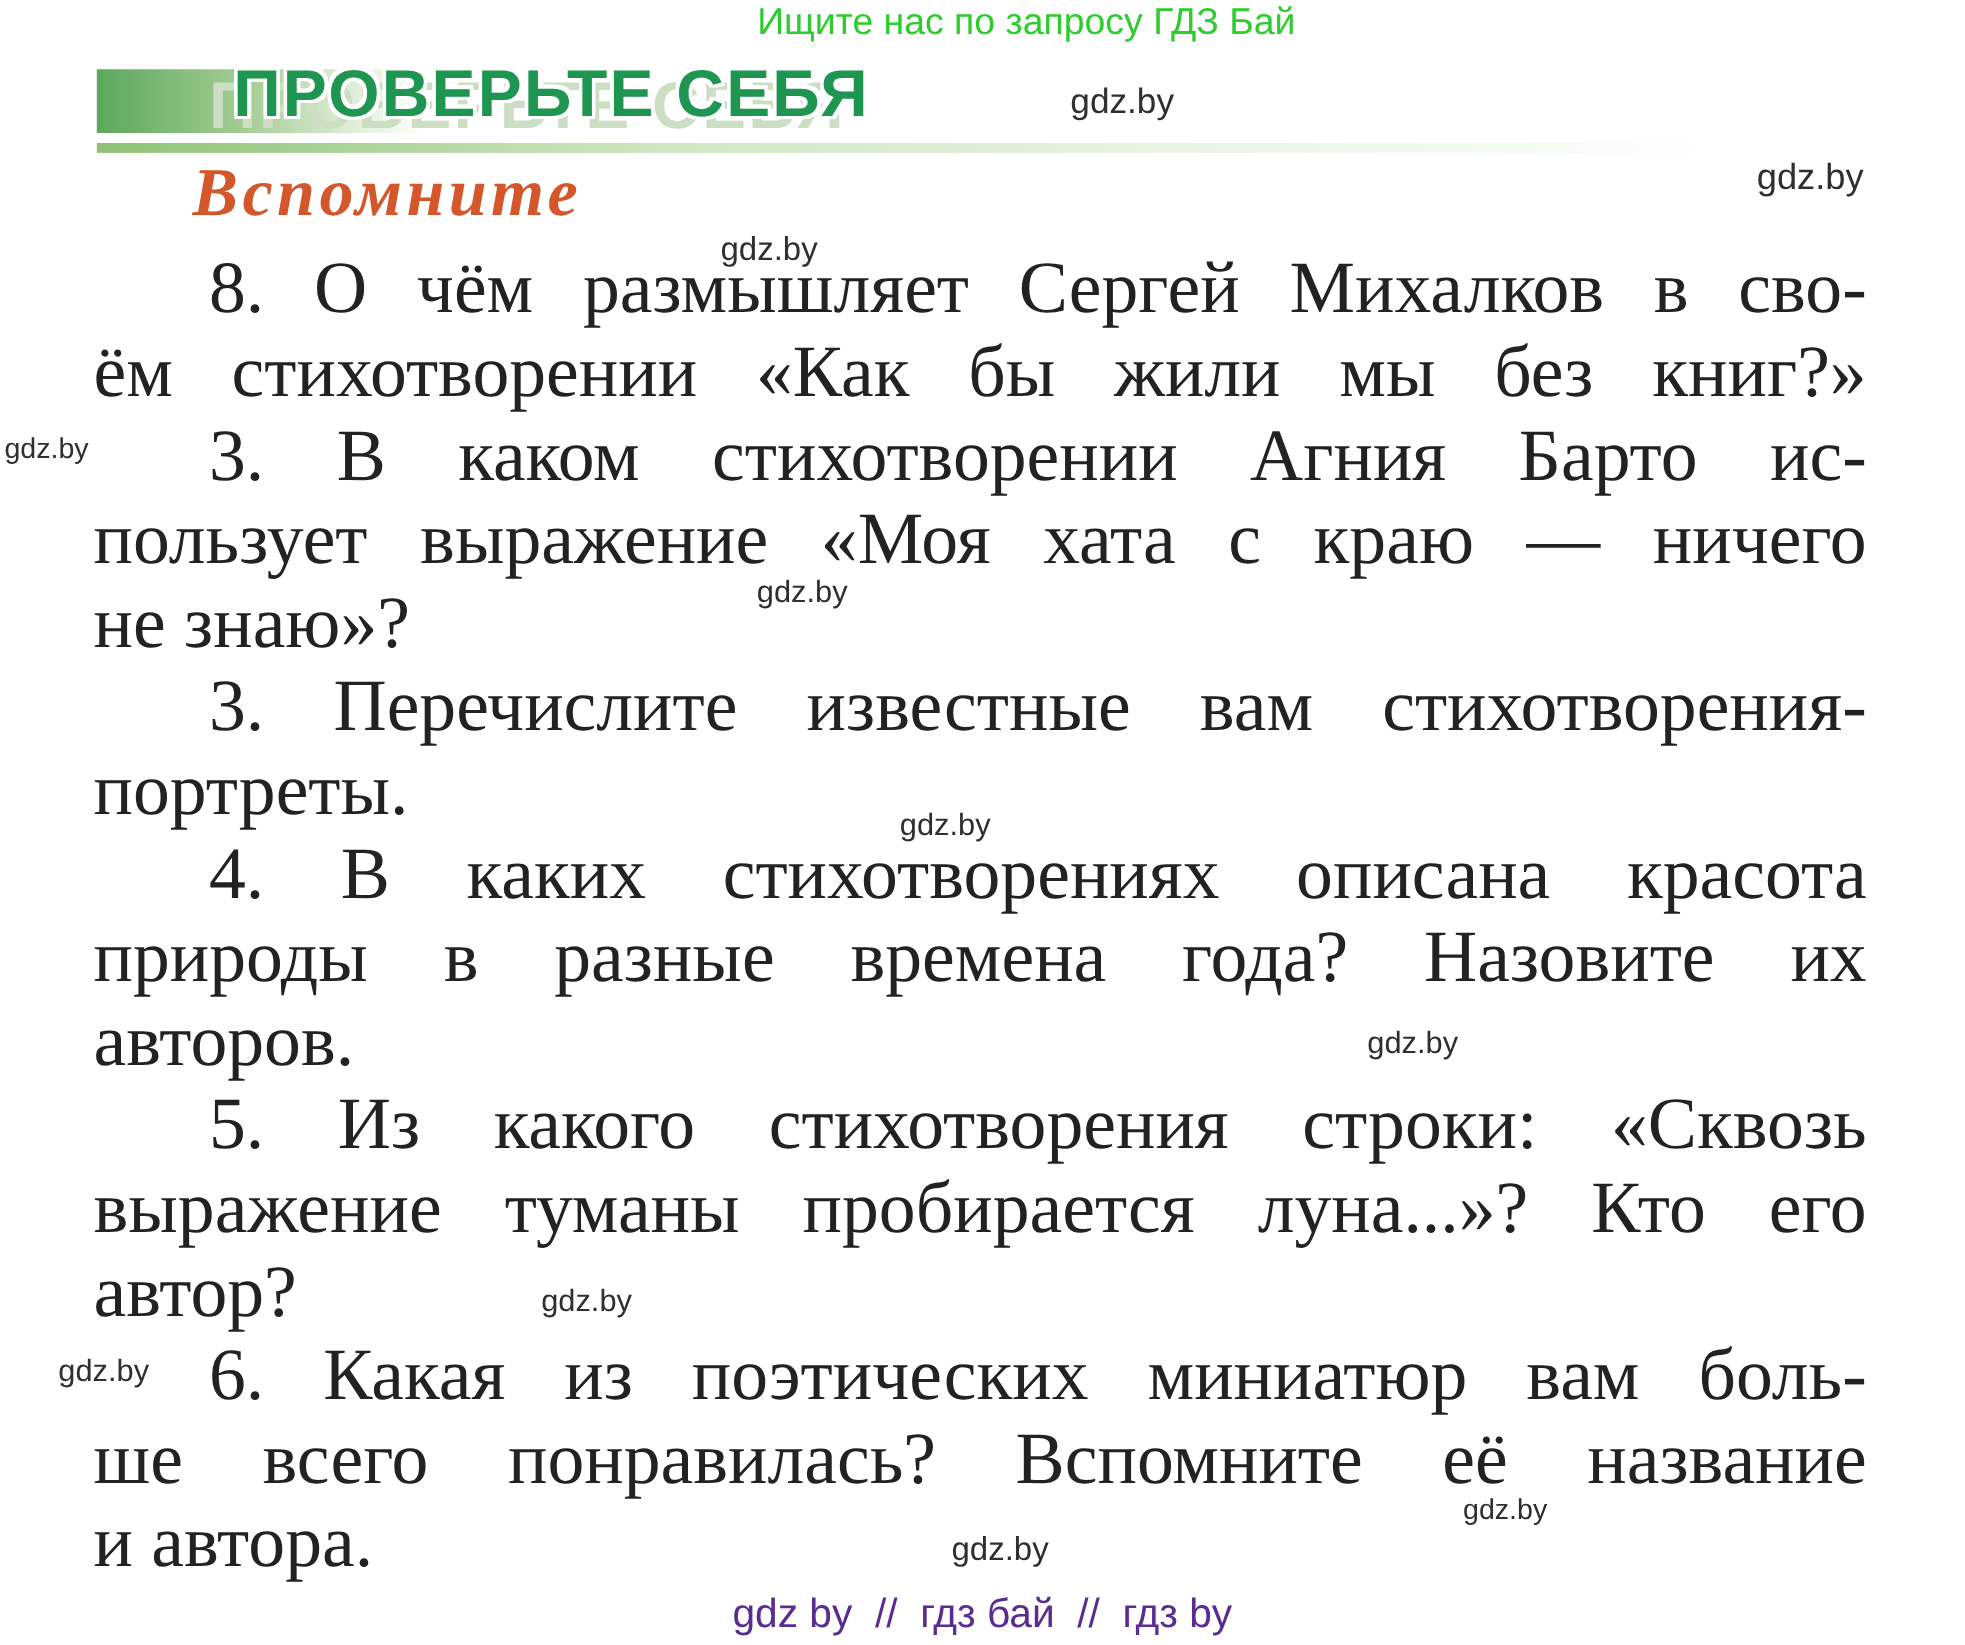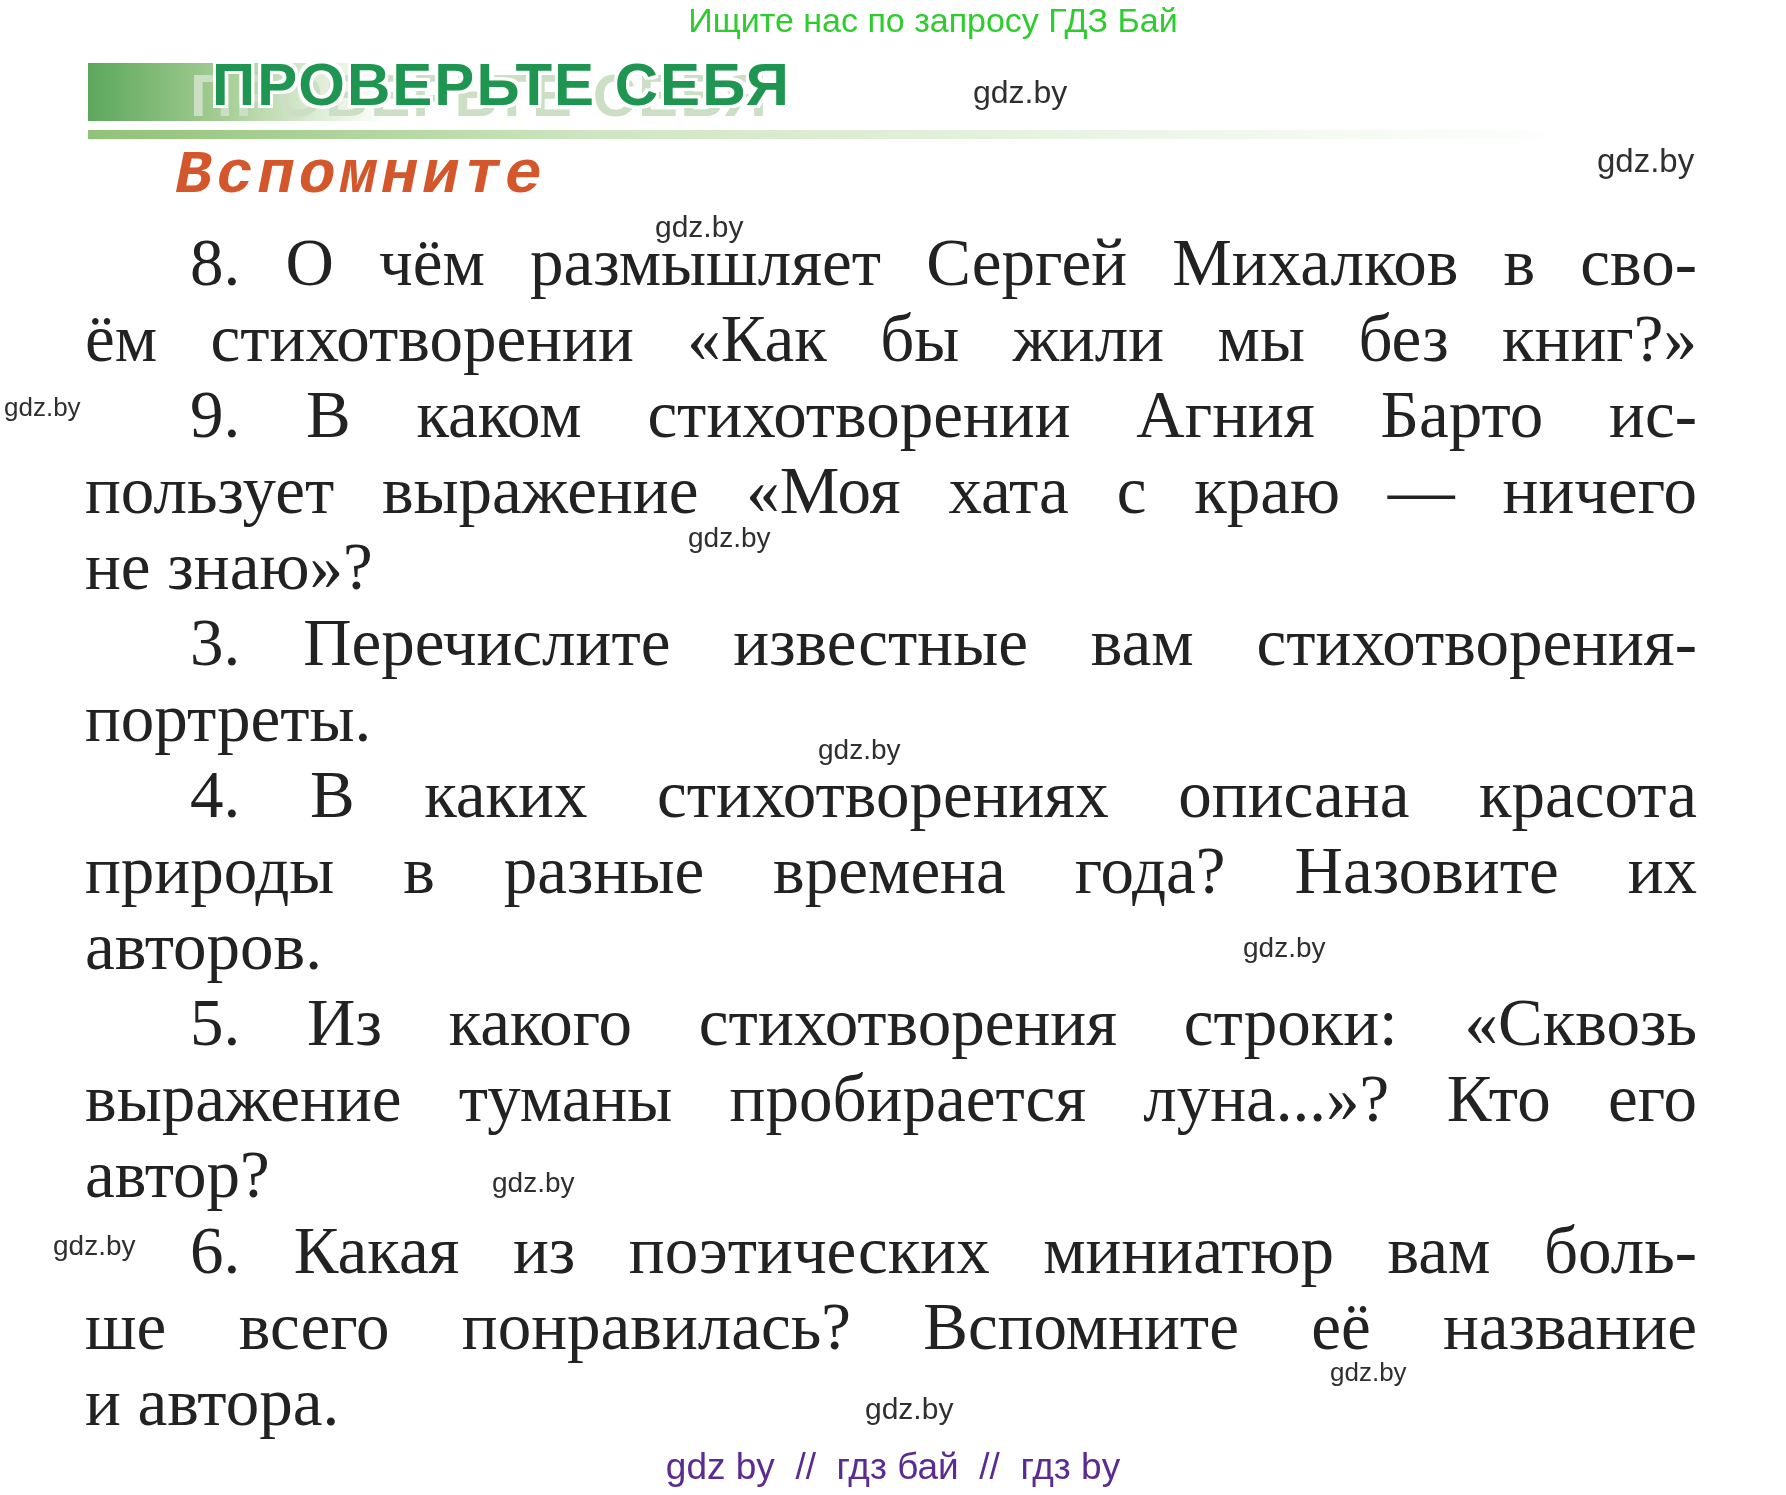--- a/index.html
+++ b/index.html
@@ -45,21 +45,21 @@
     text-shadow:3px 0 0 #fff,-3px 0 0 #fff,0 3px 0 #fff,0 -3px 0 #fff,
                 3px 3px 0 #fff,-3px -3px 0 #fff,3px -3px 0 #fff,-3px 3px 0 #fff;
   }
   .banner-underline{
     position:absolute;left:88px;top:130px;width:1455px;height:9px;
     background:linear-gradient(90deg,#8fc276 0%,#cfe6c2 35%,#ebf4e6 70%,#fdfefd 100%);
   }
   
   .section-heading{
     position:absolute;left:175px;top:140px;
-    font-family:Liberation Mono, monospace;
+    font-family:Liberation Serif, serif;
     font-style:italic;font-weight:bold;
     font-size:62px;letter-spacing:4px;color:var(--orange-head);
   }
   
   .qbody{
     position:absolute;left:85px;top:224px;width:1612px;
     font-size:67px;color:var(--ink);
   }
   .q-line{
     height:76px;line-height:76px;
@@ -97,21 +97,21 @@
   <div class="banner-underline"></div>
 
   <div class="section-heading">Вспомните</div>
 
   <div class="qbody">
     <div>
       <div class="q-line first">8. О чём размышляет Сергей Михалков в сво-</div>
       <div class="q-line">ём стихотворении «Как бы жили мы без книг?»</div>
     </div>
     <div>
-      <div class="q-line first">9. В каком стихотворении Агния Барто ис-</div>
+      <div class="q-line first">3. В каком стихотворении Агния Барто ис-</div>
       <div class="q-line">пользует выражение «Моя хата с краю — ничего</div>
       <div class="q-line short">не знаю»?</div>
     </div>
     <div>
       <div class="q-line first">3. Перечислите известные вам стихотворения-</div>
       <div class="q-line short">портреты.</div>
     </div>
     <div>
       <div class="q-line first">4. В каких стихотворениях описана красота</div>
       <div class="q-line">природы в разные времена года? Назовите их</div>

